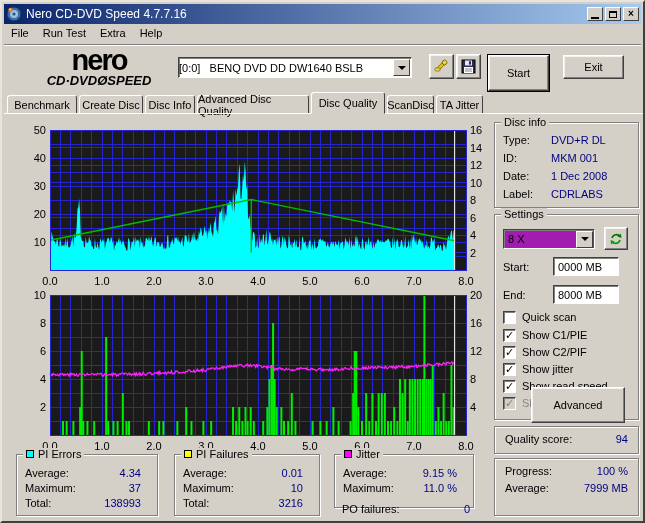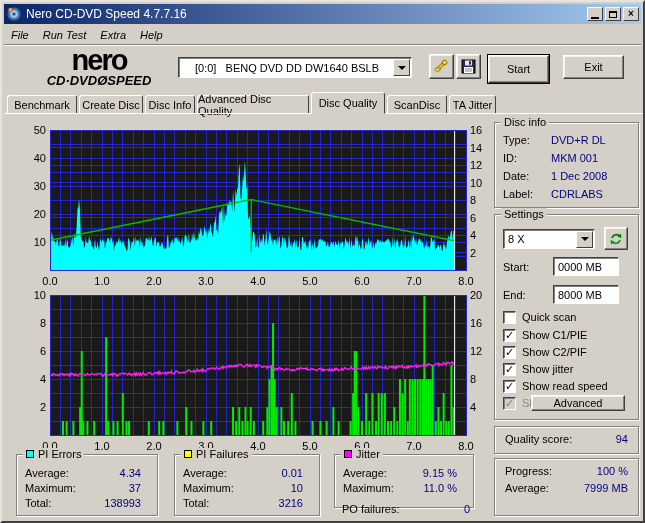--- a/index.html
+++ b/index.html
@@ -9,60 +9,60 @@
   
   .titlebar{position:absolute;left:2px;top:2px;right:2px;height:20px;
     background:linear-gradient(to right,#0a246a,#a6caf0);display:flex;align-items:center;padding:0 2px;}
   .title-text{color:#fff;font-weight:normal;font-size:12px;margin-left:4px;white-space:nowrap;}
   .win-btns{margin-left:auto;display:flex;gap:2px;}
   .win-btn{width:16px;height:14px;background:#d4d0c8;border:1px solid;border-color:#fff #404040 #404040 #fff;
     display:flex;align-items:center;justify-content:center;font-size:10px;line-height:10px;font-weight:bold;}
   .glyph-min{width:8px;height:2px;background:#000;margin-top:8px;}
   .glyph-max{width:8px;height:7px;border:1px solid #000;border-top-width:2px;}
   
-  .menubar{position:absolute;left:2px;top:23px;right:2px;height:19px;display:flex;align-items:center;font-style:italic;}
+  .menubar{position:absolute;left:2px;top:23px;right:2px;height:19px;display:flex;align-items:flex-start;}
   .menu-item{padding:2px 7px;}
   .rule{position:absolute;left:2px;right:2px;height:2px;border-top:1px solid #808080;border-bottom:1px solid #fff;}
   
   .logo{position:absolute;left:22px;top:45px;width:150px;text-align:center;color:#000;}
   .logo-top{font-size:29px;font-weight:900;letter-spacing:-2px;line-height:26px;}
   .logo-bottom{font-size:13px;font-weight:bold;font-style:italic;letter-spacing:0px;}
   .combo{position:absolute;left:176px;top:55px;width:234px;height:21px;background:#fff;
     border:1px solid;border-color:#404040 #fff #fff #404040;box-shadow:inset 1px 1px 0 #808080;
     display:flex;align-items:center;}
-  .combo-text{white-space:pre;padding-left:16px;overflow:hidden;flex:1;}
+  .combo-text{white-space:pre;padding-left:0;overflow:hidden;flex:1;}
   .combo-arrow{width:17px;height:17px;margin-right:1px;background:#d4d0c8;border:1px solid;
     border-color:#fff #404040 #404040 #fff;display:flex;align-items:center;justify-content:center;}
   .tri-down{width:0;height:0;border-left:4px solid transparent;border-right:4px solid transparent;border-top:4px solid #000;}
   .btn{background:#d4d0c8;border:1px solid;border-color:#fff #404040 #404040 #fff;
     box-shadow:inset -1px -1px 0 #808080,inset 1px 1px 0 #f4f2ee;
     display:flex;align-items:center;justify-content:center;}
   .tool-btn{position:absolute;top:52px;width:25px;height:25px;}
-  .btn-start{position:absolute;left:486px;top:53px;width:61px;height:28px;box-shadow:inset -1px -1px 0 #808080,inset 1px 1px 0 #f4f2ee,0 0 0 1px #000;}
+  .btn-start{position:absolute;left:486px;top:53px;width:61px;height:36px;box-shadow:inset -1px -1px 0 #808080,inset 1px 1px 0 #f4f2ee,0 0 0 1px #000;}
   .btn-exit{position:absolute;left:561px;top:53px;width:61px;height:24px;}
   
   .tabstrip{position:absolute;left:5px;top:90px;height:22px;display:flex;align-items:flex-end;}
   .tab{height:19px;background:#d4d0c8;border:1px solid;border-color:#fff #404040 transparent #fff;
     border-radius:3px 3px 0 0;display:flex;align-items:center;justify-content:center;margin-right:2px;}
   .tab.active{height:22px;position:relative;z-index:3;border-bottom:1px solid #d4d0c8;}
   .page{position:absolute;left:2px;top:111px;width:641px;height:408px;border-top:1px solid #fff;pointer-events:none;}
   
   svg.chart{position:absolute;left:8px;width:484px;height:165px;}
   svg.chart text{font-size:11px;fill:#000;}
   
   .groupbox{position:absolute;border:1px solid #808080;box-shadow:inset 1px 1px 0 #fff,1px 1px 0 #fff;}
   .gb-caption{position:absolute;top:-7px;left:6px;background:#d4d0c8;padding:0 3px;display:flex;align-items:center;gap:4px;}
   .swatch{width:8px;height:8px;border:1px solid #000;display:inline-block;}
   .row{position:absolute;left:8px;right:16px;height:14px;}
   .row .lbl{position:absolute;left:0;}
   .row .val{position:absolute;right:0;color:#000080;}
   .row .val-left{position:absolute;left:48px;color:#000080;}
   .sunken{position:absolute;border:1px solid #808080;box-shadow:inset 1px 1px 0 #fff,1px 1px 0 #fff;}
   
-  .sel{position:absolute;background:#ffffff;border:1px solid;border-color:#404040 #fff #fff #404040;
+  .sel{position:absolute;background:#a21caf;border:1px solid;border-color:#404040 #fff #fff #404040;
     box-shadow:inset 1px 1px 0 #808080;display:flex;align-items:center;justify-content:center;}
   .input{position:absolute;background:#fff;border:1px solid;border-color:#404040 #fff #fff #404040;
     box-shadow:inset 1px 1px 0 #808080;padding-left:4px;display:flex;align-items:center;}
   .check-row{position:absolute;left:8px;display:flex;align-items:center;gap:6px;height:14px;}
   .cbox{width:13px;height:13px;background:#fff;border:1px solid;border-color:#404040 #fff #fff #404040;
     box-shadow:inset 1px 1px 0 #808080;display:flex;align-items:center;justify-content:center;
     font-family:"DejaVu Sans",sans-serif;font-weight:bold;font-size:11px;line-height:11px;}
   .check-row.disabled .cbox{background:#d4d0c8;color:#808080;}
   .check-row.disabled .clabel{color:#888;}
   .plain-lbl{position:absolute;}
@@ -136,21 +136,21 @@
   </div>
   <div class="btn btn-start">Start</div>
   <div class="btn btn-exit">Exit</div>
 
   <div class="tabstrip">
     <div class="tab" style="width:70px">Benchmark</div>
     <div class="tab" style="width:64px">Create Disc</div>
     <div class="tab" style="width:50px">Disc Info</div>
     <div class="tab" style="width:112px">Advanced Disc Quality</div>
     <div class="tab active" style="width:74px">Disc Quality</div>
-    <div class="tab" style="width:60px">ScanDisc</div>
+    <div class="tab" style="width:47px">ScanDisc</div>
     <div class="tab" style="width:47px">TA Jitter</div>
   </div>
   <div class="page"></div>
 
   <svg class="chart" style="top:118px" viewBox="0 0 484 165">
       <rect x="40" y="10" width="416" height="140" fill="#1a1a1a"></rect>
       <line x1="50.40" y1="10" x2="50.40" y2="150" stroke="#2424d2" shape-rendering="crispEdges"></line>
       <line x1="60.80" y1="10" x2="60.80" y2="150" stroke="#2424d2" shape-rendering="crispEdges"></line>
       <line x1="71.20" y1="10" x2="71.20" y2="150" stroke="#2424d2" shape-rendering="crispEdges"></line>
       <line x1="81.60" y1="10" x2="81.60" y2="150" stroke="#2424d2" shape-rendering="crispEdges"></line>
@@ -521,21 +521,21 @@
     </div>
     <div class="check-row" style="top:164px">
       <span class="cbox">✓</span>
       <span class="clabel">Show read speed</span>
     </div>
     <div class="check-row disabled" style="top:181px">
       <span class="cbox">✓</span>
       <span class="clabel">Show write speed</span>
     </div>
 
-    <div class="btn" style="position:absolute;left:36px;top:180px;width:94px;height:16px">Advanced</div>
+    <div class="btn" style="position:absolute;left:36px;top:172px;width:94px;height:36px">Advanced</div>
   </div>
 
   <div class="sunken" style="left:492px;top:424px;width:145px;height:28px">
     <div class="row" style="top:6px;left:10px;right:10px">
       <span class="lbl">Quality score:</span>
       <span class="val">94</span>
     </div>
   </div>
 
   <div class="sunken" style="left:492px;top:456px;width:145px;height:58px">

